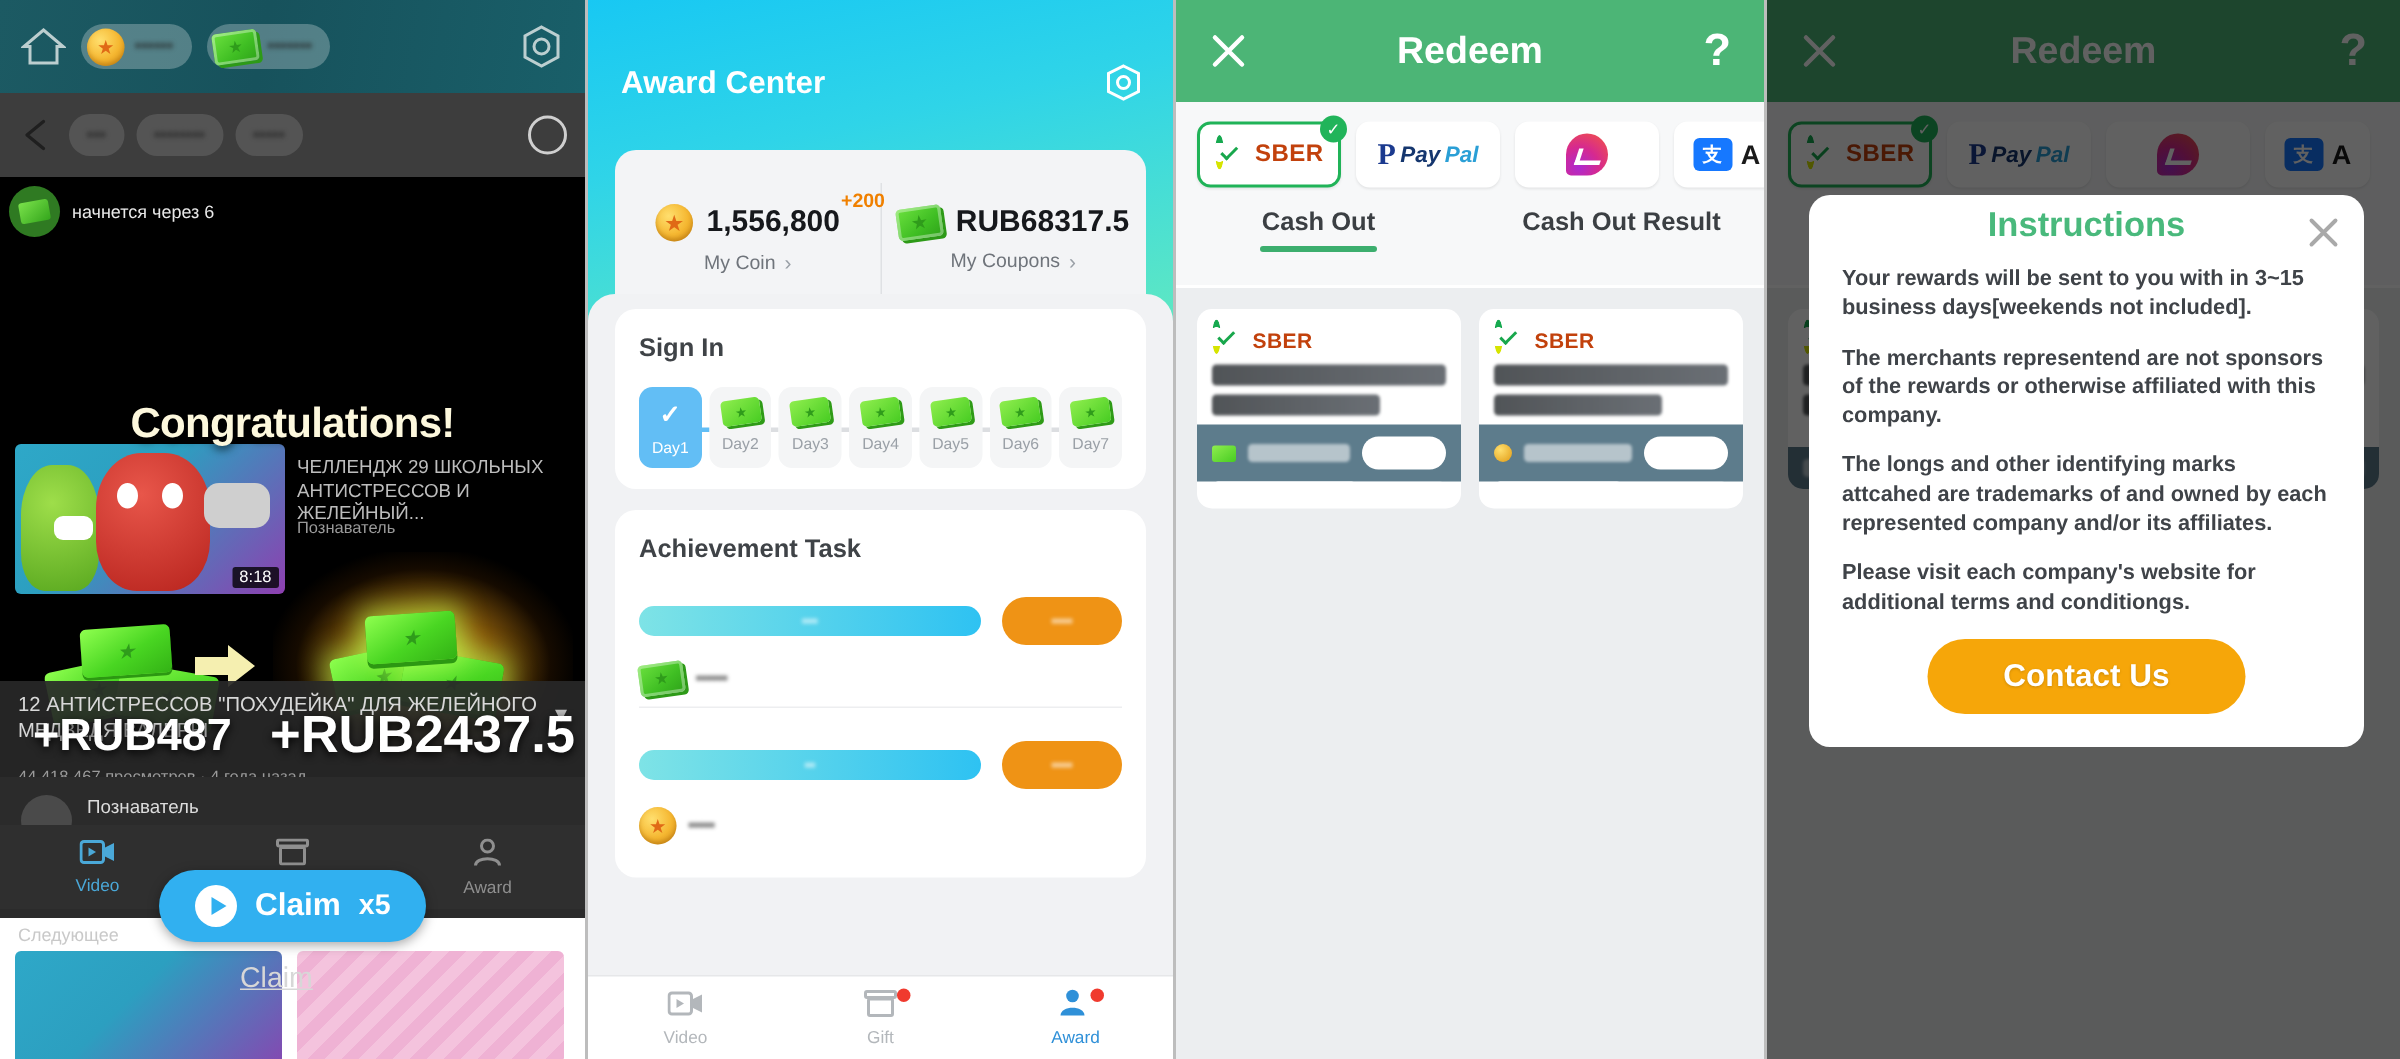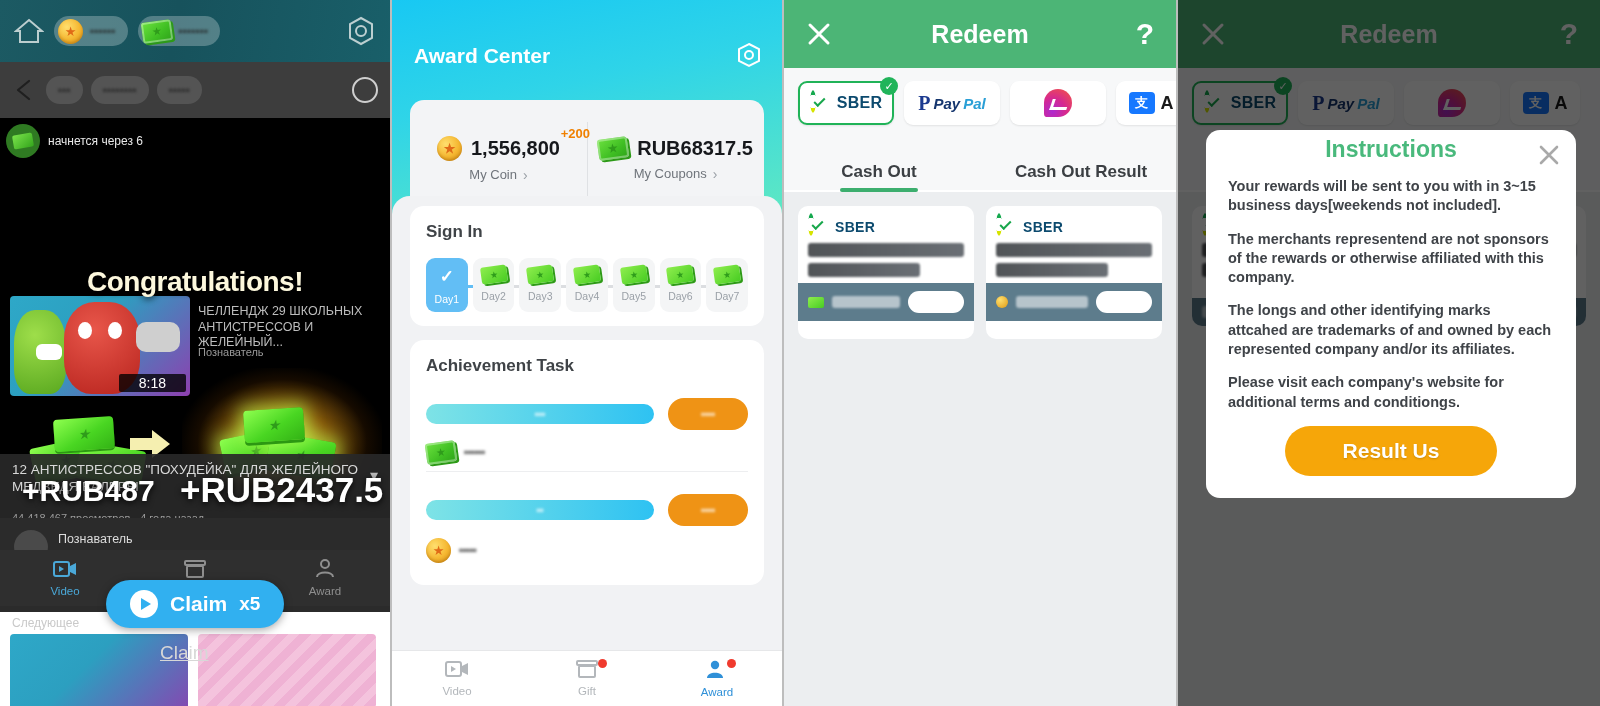--- a/index.html
+++ b/index.html
@@ -65,21 +65,21 @@
   .thumb1{position:absolute;left:10px;top:178px;width:180px;height:100px;border-radius:4px;overflow:hidden;
     background:linear-gradient(135deg,#2ea8c8 0%,#2c9fc0 40%,#8e3fb0 100%);}
   .thumb1 .bear{position:absolute;left:54px;top:6px;width:76px;height:92px;border-radius:40% 40% 36% 36%;
     background:radial-gradient(circle at 40% 30%,#e8564a,#b7231d);}
   .thumb1 .bear:before{content:"";position:absolute;left:14px;top:20px;width:14px;height:17px;border-radius:50%;background:#fff;}
   .thumb1 .bear:after{content:"";position:absolute;left:44px;top:20px;width:14px;height:17px;border-radius:50%;background:#fff;}
   .thumb1 .mouth{position:absolute;left:26px;top:48px;width:26px;height:16px;border-radius:6px;background:#fff;}
   .thumb1 .gremlin{position:absolute;left:4px;top:14px;width:52px;height:84px;border-radius:40% 40% 30% 30%;
     background:radial-gradient(circle at 40% 30%,#9ede4a,#59a81f);}
   .thumb1 .gpad{position:absolute;right:10px;top:26px;width:44px;height:30px;border-radius:10px;background:#cfcfcf;}
-  .thumb1 .dur{position:absolute;right:4px;bottom:4px;background:rgba(0,0,0,.78);color:#fff;font-size:14px;padding:1px 20px;border-radius:2px;}
+  .thumb1 .dur{position:absolute;right:4px;bottom:4px;background:rgba(0,0,0,.78);color:#fff;font-size:11px;padding:1px 5px;border-radius:2px;}
 
   .rt-title{position:absolute;left:198px;top:186px;width:186px;color:#bdbdbd;font-size:12.5px;line-height:1.25;}
   .rt-sub{position:absolute;left:198px;top:228px;color:#9a9a9a;font-size:11px;}
 
   .burst{position:absolute;right:8px;top:250px;width:200px;height:150px;
     background: radial-gradient(ellipse at 50% 50%, rgba(255,214,60,.95) 0%, rgba(243,160,20,.55) 34%, rgba(120,60,0,.18) 60%, rgba(0,0,0,0) 74%);
     display:flex;align-items:center;justify-content:center;}
   .billstack{position:relative;width:120px;height:72px;}
   .bill{position:absolute;border-radius:4px;background:linear-gradient(150deg,#8fff4f 0%,#49d622 55%,#33b215 100%);
     box-shadow:0 3px 0 #2c9812, 0 0 16px 5px rgba(180,255,80,.55);}
@@ -179,33 +179,33 @@
   .meth{height:44px;min-width:96px;border-radius:9px;background:#fff;display:flex;align-items:center;justify-content:center;gap:6px;position:relative;flex:0 0 auto;box-shadow:0 1px 2px rgba(0,0,0,.09);}
   .meth.sel{border:2px solid #20b358;}
   .meth .badge{position:absolute;right:-6px;top:-6px;width:18px;height:18px;border-radius:50%;background:#21b45a;color:#fff;font-size:11px;display:flex;align-items:center;justify-content:center;}
   .sber-ring{width:21px;height:21px;border-radius:50%;border:3px solid transparent;
     background:conic-gradient(from 210deg,#8fce3f 0deg 90deg,#16a94f 90deg 200deg,#0e9fd8 200deg 300deg,#d6e400 300deg 360deg) border-box;
     -webkit-mask: radial-gradient(circle, transparent 52%, #000 54%);
             mask: radial-gradient(circle, transparent 52%, #000 54%);
     position:relative;}
   .sber-wrap{position:relative;width:21px;height:21px;}
   .sber-tick{position:absolute;left:4px;top:5px;width:11px;height:6px;border-left:2.5px solid #18a74c;border-bottom:2.5px solid #18a74c;transform:rotate(-45deg);}
-  .sber-txt{color:#0c4a6e;font-size:16px;font-weight:800;letter-spacing:.3px;}
+  .sber-txt{color:#c2410c;font-size:16px;font-weight:800;letter-spacing:.3px;}
   .pp{display:flex;align-items:center;gap:3px;}
   .pp-p{color:#1b3a8f;font-size:20px;font-weight:800;font-family:"Liberation Serif",serif;}
   .pp-t1{color:#15366e;font-size:15px;font-weight:800;font-style:italic;}
   .pp-t2{color:#2a9fd6;font-size:15px;font-weight:800;font-style:italic;}
   .msgr{width:28px;height:28px;border-radius:50% 50% 50% 12%;
     background:radial-gradient(circle at 30% 80%,#ad2ad0 0%,#d6298f 45%,#f5573f 100%);position:relative;}
   .msgr:after{content:"";position:absolute;left:7px;top:10px;width:14px;height:8px;
     border-left:3px solid #fff;border-bottom:3px solid #fff;transform:skewX(-18deg);}
   .ali{width:26px;height:22px;border-radius:4px;background:#1678ff;color:#fff;font-size:13px;font-weight:800;display:flex;align-items:center;justify-content:center;}
   .ali-a{color:#1a1a1a;font-size:18px;font-weight:800;}
 
-  .tabs{height:52px;background:#f7f8f9;display:flex;align-items:flex-end;gap:12px;}
+  .tabs{height:52px;background:#f7f8f9;display:flex;align-items:flex-start;gap:12px;}
   .tab{flex:1;text-align:center;font-size:17px;font-weight:800;color:#3b3f43;position:relative;padding-bottom:8px;}
   .tab.on:after{content:"";position:absolute;left:50%;transform:translateX(-50%);bottom:-2px;width:78px;height:4px;border-radius:2px;background:#3cae6e;}
   .rd-body{position:absolute;left:0;right:0;top:192px;bottom:0;background:#eceef0;padding:14px;}
   .cgrid{display:flex;gap:12px;}
   .ccard{flex:1;background:#fff;border-radius:10px;overflow:hidden;min-height:120px;display:flex;flex-direction:column;}
   .cc-top{padding:10px 10px 0;display:flex;align-items:center;gap:6px;}
   .cc-mid{flex:1;padding:6px 10px;}
   .blurline{height:14px;border-radius:3px;background:linear-gradient(90deg,#2b2f33,#4a5057);filter:blur(1.2px);opacity:.82;}
   .blurline.s{width:72%;margin-top:6px;}
   .cc-bot{background:#5d7c8c;padding:8px 10px;display:flex;align-items:center;gap:8px;}
@@ -686,17 +686,17 @@
       <span class="m-x">
         <svg viewBox="0 0 22 22">
             <path d="M3 3 L19 19 M19 3 L3 19" stroke="#a9a9a9" stroke-width="2.6" stroke-linecap="round"></path>
           </svg>
       </span>
       <div class="m-title">Instructions</div>
       <div class="m-p">Your rewards will be sent to you with in 3~15 business days[weekends not included].</div>
       <div class="m-p">The merchants representend are not sponsors of the rewards or otherwise affiliated with this company.</div>
       <div class="m-p">The longs and other identifying marks attcahed are trademarks of and owned by each represented company and/or its affiliates.</div>
       <div class="m-p">Please visit each company's website for additional terms and conditiongs.</div>
-      <div class="m-btn">Result Us</div>
+      <div class="m-btn">Contact Us</div>
     </div>
   </div>
 
 </div>
 
 </body></html>

